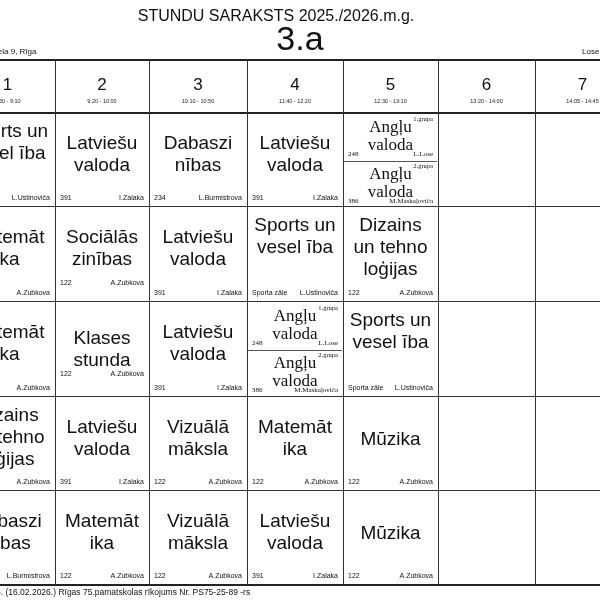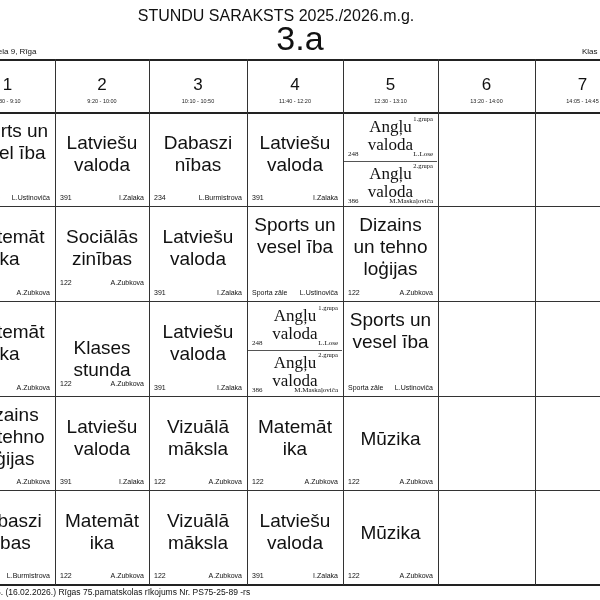--- a/index.html
+++ b/index.html
@@ -23,21 +23,21 @@
   .half .grp { position:absolute; right:4px; top:1px; font-size:6.5px; }
   .half .sep { position:absolute; left:0; right:0; top:0; border-top:1px solid #555; }
   .footer { position:absolute; top:587px; left:-4px; font-size:8.5px; line-height:10px; white-space:nowrap; }
 </style>
 </head>
 <body>
 
 <div class="title">STUNDU SARAKSTS 2025./2026.m.g.</div>
 <div class="klase">3.a</div>
 <div class="addr">iela 9, Rīga</div>
-<div class="klas-right">Klas</div>
+<div class="klas-right">Lose</div>
 
 <div id="table">
     <div class="hline thick" style="top: 59px;"></div>
     <div class="hline thick" style="top: 112px;"></div>
     <div class="hline" style="top: 206px;"></div>
     <div class="hline" style="top: 301px;"></div>
     <div class="hline" style="top: 396px;"></div>
     <div class="hline" style="top: 490px;"></div>
     <div class="hline thick" style="top: 584px;"></div>
     <div class="vline" style="left: 55px;"></div>
@@ -150,21 +150,21 @@
     </div>
     <div class="cell" style="left: 536px; top: 208px; width: 93px; height: 92px;">
       <div class="subj" style="top: 30px; padding: 0px 4px;"></div>
       <div class="room"></div>
       <div class="teacher"></div>
     </div>
     <div class="cell" style="left: -39px; top: 303px; width: 93px; height: 92px;">
       <div class="subj" style="top: 18px; padding: 0px 4px;">Matemāt ika</div>
       <div class="teacher">A.Zubkova</div>
     </div>
-    <div class="cell" style="left: 56px; top: 319px; width: 92px; height: 72px;">
+    <div class="cell" style="left: 56px; top: 309px; width: 92px; height: 72px;">
       <div class="subj" style="top: 18px; padding: 0px 4px;">Klases stunda</div>
       <div class="room">122</div>
       <div class="teacher">A.Zubkova</div>
     </div>
     <div class="cell" style="left: 150px; top: 303px; width: 96px; height: 92px;">
       <div class="subj" style="top: 18px; padding: 0px 4px;">Latviešu valoda</div>
       <div class="room">391</div>
       <div class="teacher">I.Zalaka</div>
     </div>
     <div class="cell" style="left: 248px; top: 303px; width: 94px; height: 92px;">

